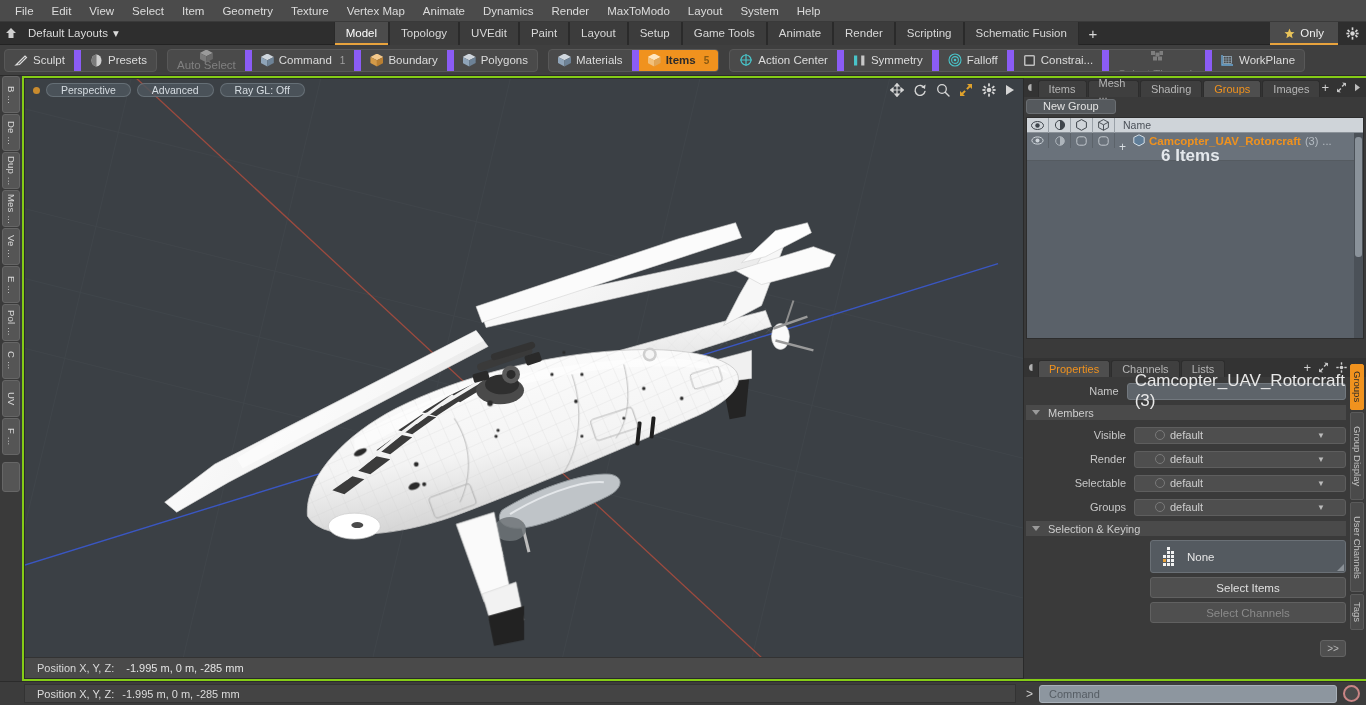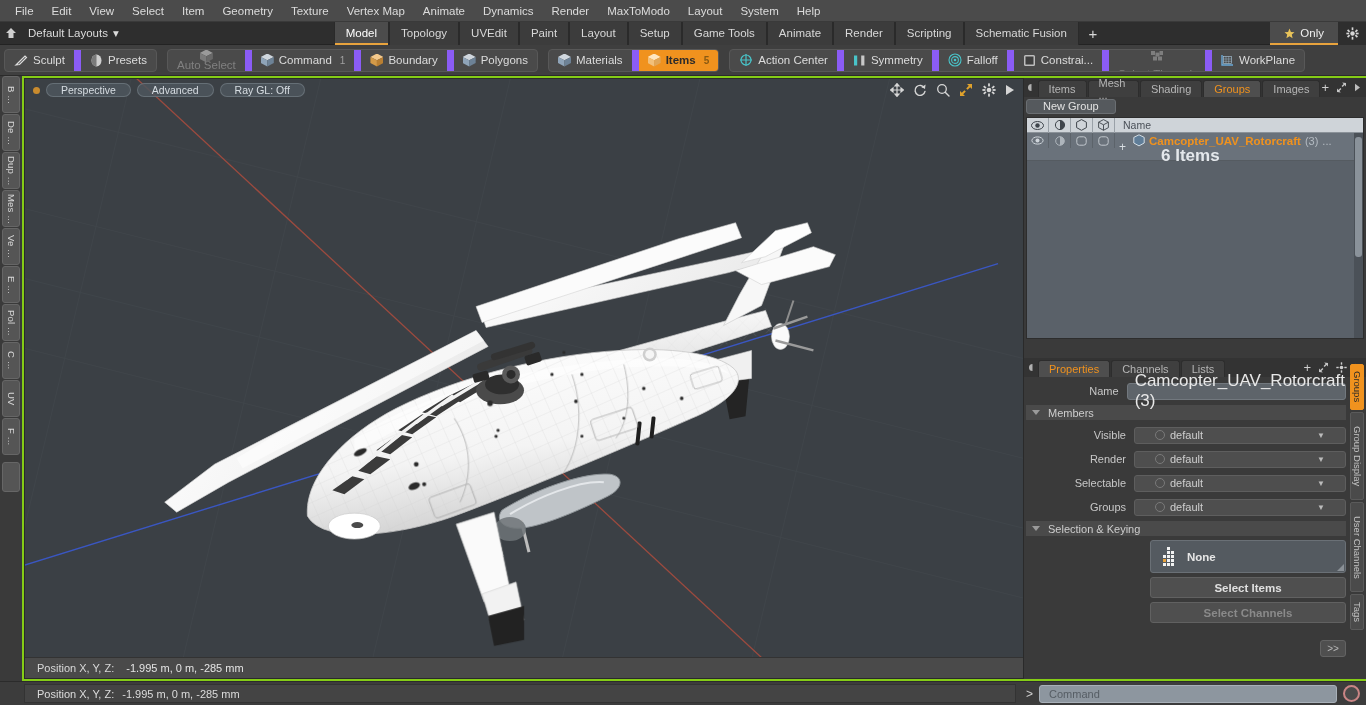--- a/index.html
+++ b/index.html
@@ -216,21 +216,21 @@
   }
   .prow .pdrop .arr { margin-left:auto; color:#bbb; font-size:8px; }
   .prow .radio {
     width:10px; height:10px; border-radius:50%; border:1px solid #7a7a7a; margin-right:5px; flex:none;
   }
   .sechead {
     height:15px; background:#4a4a4a; display:flex; align-items:center; gap:8px;
     padding-left:6px; color:#cdcdcd; font-size:11px; margin:3px 20px 4px 2px;
   }
   .tri { width:0;height:0;border-left:4px solid transparent;border-right:4px solid transparent;border-top:5px solid #9a9a9a;}
-  .btnrow { display:flex; justify-content:flex-end; padding-right:20px; margin-bottom:4px;font-weight:bold;}
+  .btnrow { display:flex; justify-content:flex-end; padding-right:20px; margin-bottom:4px;}
   .pbtn {
     width:196px; height:21px; background:#4f4f4f; border:1px solid #616161; border-radius:3px;
     display:flex; align-items:center; justify-content:center; color:#e0e0e0; font-size:11.5px;
   }
   .pbtn.dim { color:#8a8a8a; }
   .noneitem {
     width:196px; height:33px; background:#545a60; border:1px solid #6a7076; border-radius:3px;
     display:flex; align-items:center; gap:10px; padding-left:10px; color:#e6e6e6; font-size:11.5px;
     position:relative;
   }

